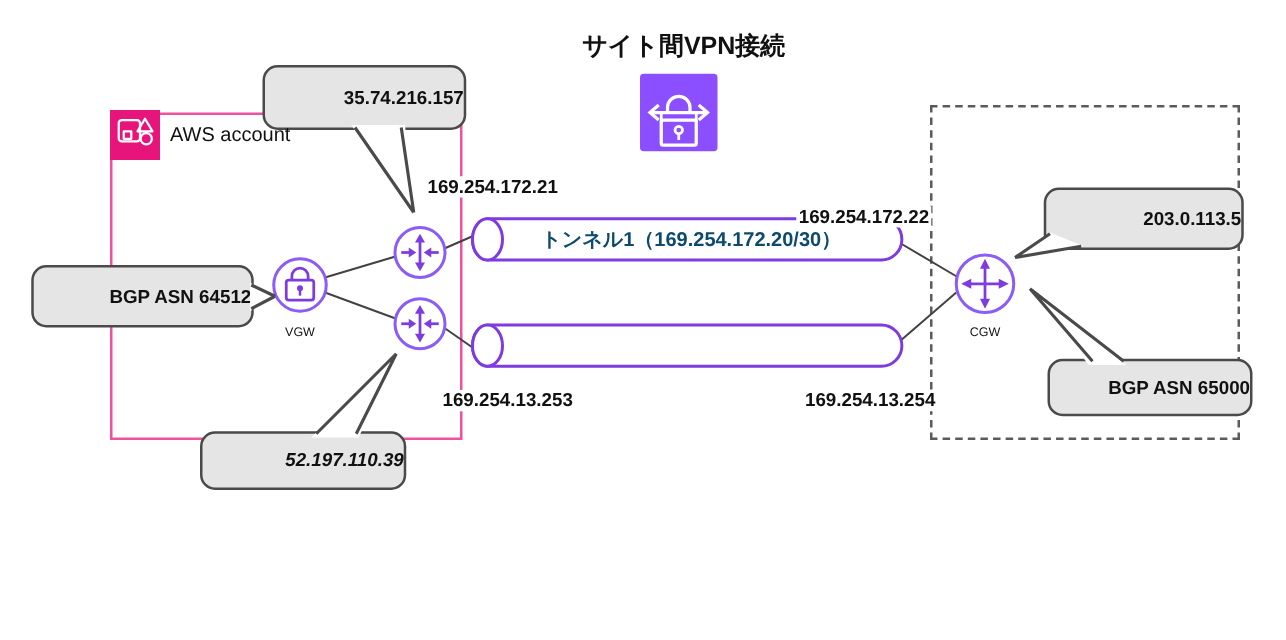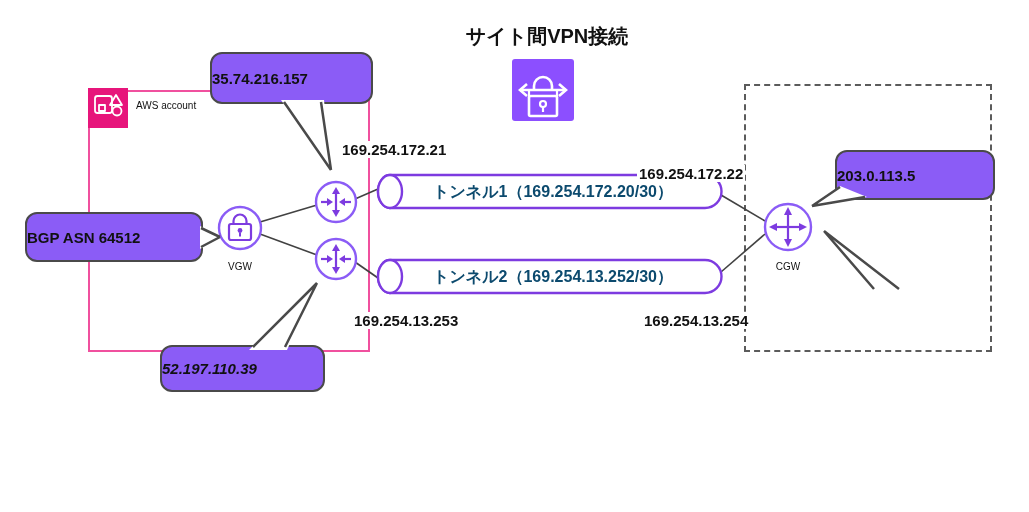--- a/index.html
+++ b/index.html
@@ -10,28 +10,28 @@
   .abs{position:absolute;}
   
   .aws-box{left:88px;top:90px;width:278px;height:258px;border:2px solid #F0509E;z-index:1;}
   .dashed-box{left:744px;top:84px;width:244px;height:264px;border:2px dashed #5b5b5b;z-index:1;}
   
   #shapes{left:0;top:0;z-index:2;pointer-events:none;}
   #tails{left:0;top:0;z-index:4;pointer-events:none;}
   
   .lbl{position:absolute;z-index:5;white-space:nowrap;}
   .title{left:447px;top:23px;width:200px;text-align:center;font-size:20px;font-weight:bold;}
-  .aws-label{left:136px;top:100px;font-size:10px;}
+  .aws-label{left:136px;top:100px;font-size:16px;}
   .node-label{font-size:10px;font-weight:normal;text-align:center;width:50px;}
   .ip{font-size:15px;font-weight:bold;background:#ffffff;padding:0 2px;}
   .tun-label{z-index:5;font-size:16px;font-weight:bold;color:#0c4a6e;width:300px;text-align:center;}
   
   .callout{
-    position:absolute;z-index:3;background:#8b5cf6;border:2.5px solid #4a4a4a;border-radius:12px;
-    display:flex;align-items:center;justify-content:flex-start;
+    position:absolute;z-index:3;background:#e5e5e5;border:2.5px solid #4a4a4a;border-radius:12px;
+    display:flex;align-items:center;justify-content:flex-end;
     font-size:15px;font-weight:bold;color:#111;box-sizing:border-box;
   }
 </style>
 </head>
 <body>
 
 <div id="canvas">
 
   <div class="abs aws-box"></div>
   <div class="abs dashed-box"></div>
@@ -125,38 +125,40 @@
     </g>
   </svg>
 
   <div class="lbl title">サイト間VPN接続</div>
   <div class="lbl aws-label">AWS account</div>
 
   <div class="lbl node-label" style="left:215px;top:261px;">VGW</div>
   <div class="lbl node-label" style="left:763px;top:261px;">CGW</div>
 
   <div class="lbl tun-label" style="left:403px;top:182px;">トンネル1（169.254.172.20/30）</div>
-  <div class="lbl tun-label" style="left:403px;top:267px;">トンネル2（169.254.13.252/30）</div>
 
   <div class="lbl ip" style="left:340px;top:141px;">169.254.172.21</div>
   <div class="lbl ip" style="left:637px;top:149px;margin-top:16px;">169.254.172.22</div>
   <div class="lbl ip" style="left:352px;top:312px;">169.254.13.253</div>
   <div class="lbl ip" style="left:642px;top:312px;">169.254.13.254</div>
 
   <div class="callout" style="left:210px;top:52px;width:163px;height:52px;">
     <span>35.74.216.157</span>
   </div>
   <div class="callout" style="left:25px;top:212px;width:178px;height:50px;">
     <span>BGP ASN 64512</span>
   </div>
   <div class="callout" style="left:160px;top:345px;width:165px;height:47px;font-style:italic;">
     <span>52.197.110.39</span>
   </div>
   <div class="callout" style="left:835px;top:150px;width:160px;height:50px;">
     <span>203.0.113.5</span>
+  </div>
+  <div class="callout" style="left:838px;top:287px;width:164px;height:46px;">
+    <span>BGP ASN 65000</span>
   </div>
 
   <svg id="tails" class="abs" width="1029" height="512" viewBox="0 0 1029 512">
 
     <polygon points="281,100 324,100 331,170" fill="#ffffff"></polygon>
     <path d="M284,102 331,170 M321,102 331,170" fill="none" stroke="#4a4a4a" stroke-width="2.5" stroke-linejoin="round"></path>
 
     <polygon points="200,226 200,249 220,237" fill="#ffffff"></polygon>
     <path d="M201,228 220,237 M201,247 220,237" fill="none" stroke="#4a4a4a" stroke-width="2.5"></path>
 

